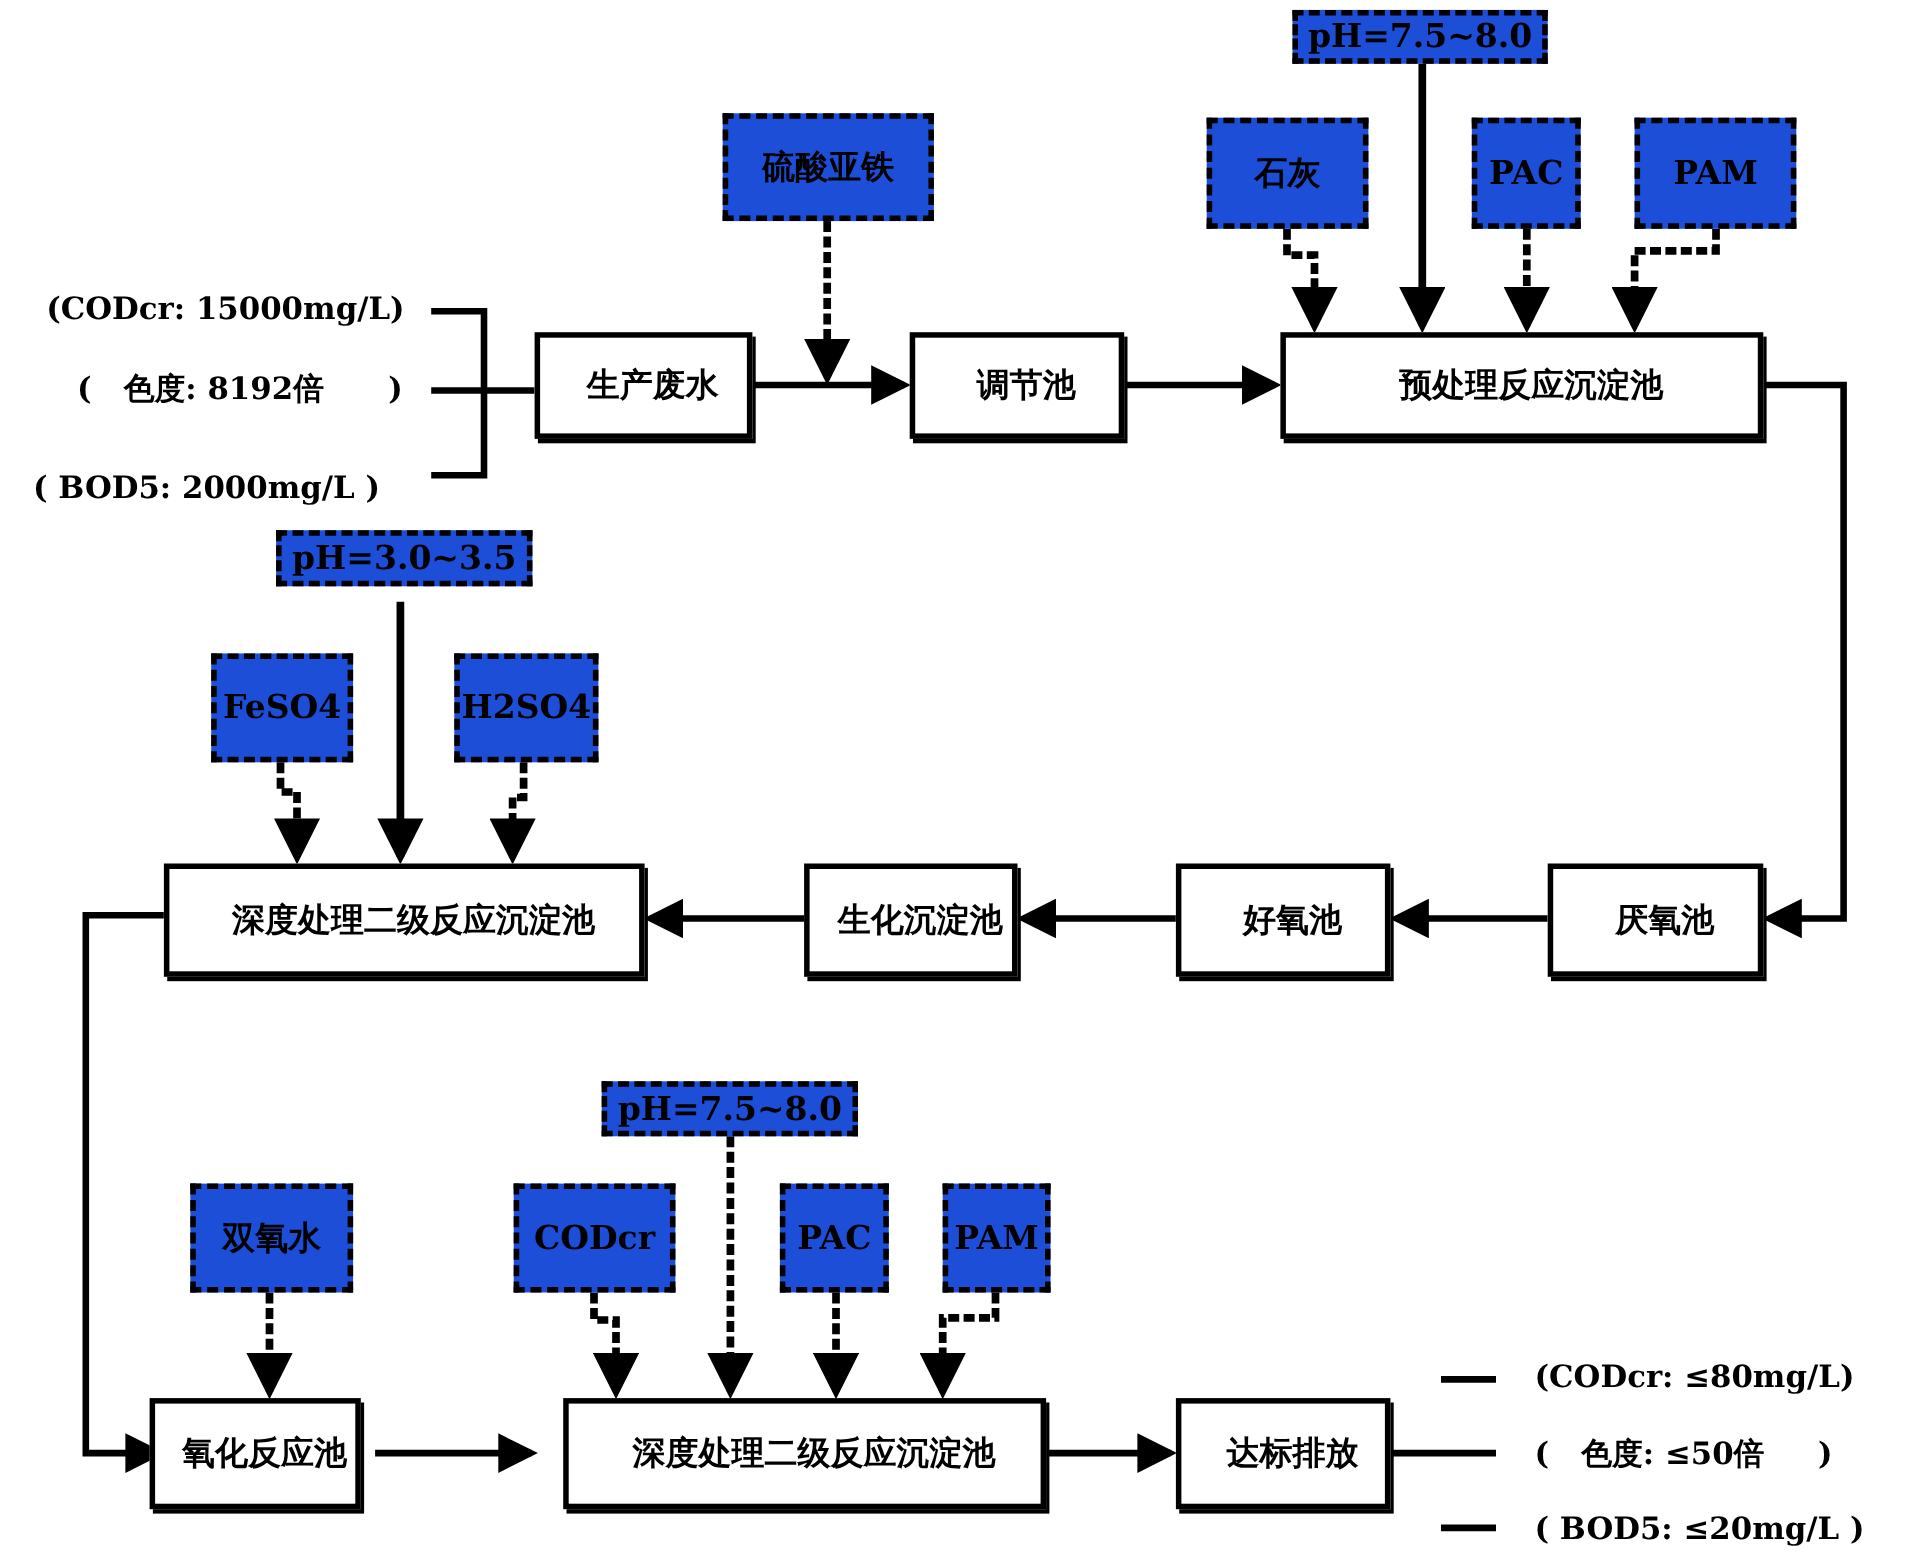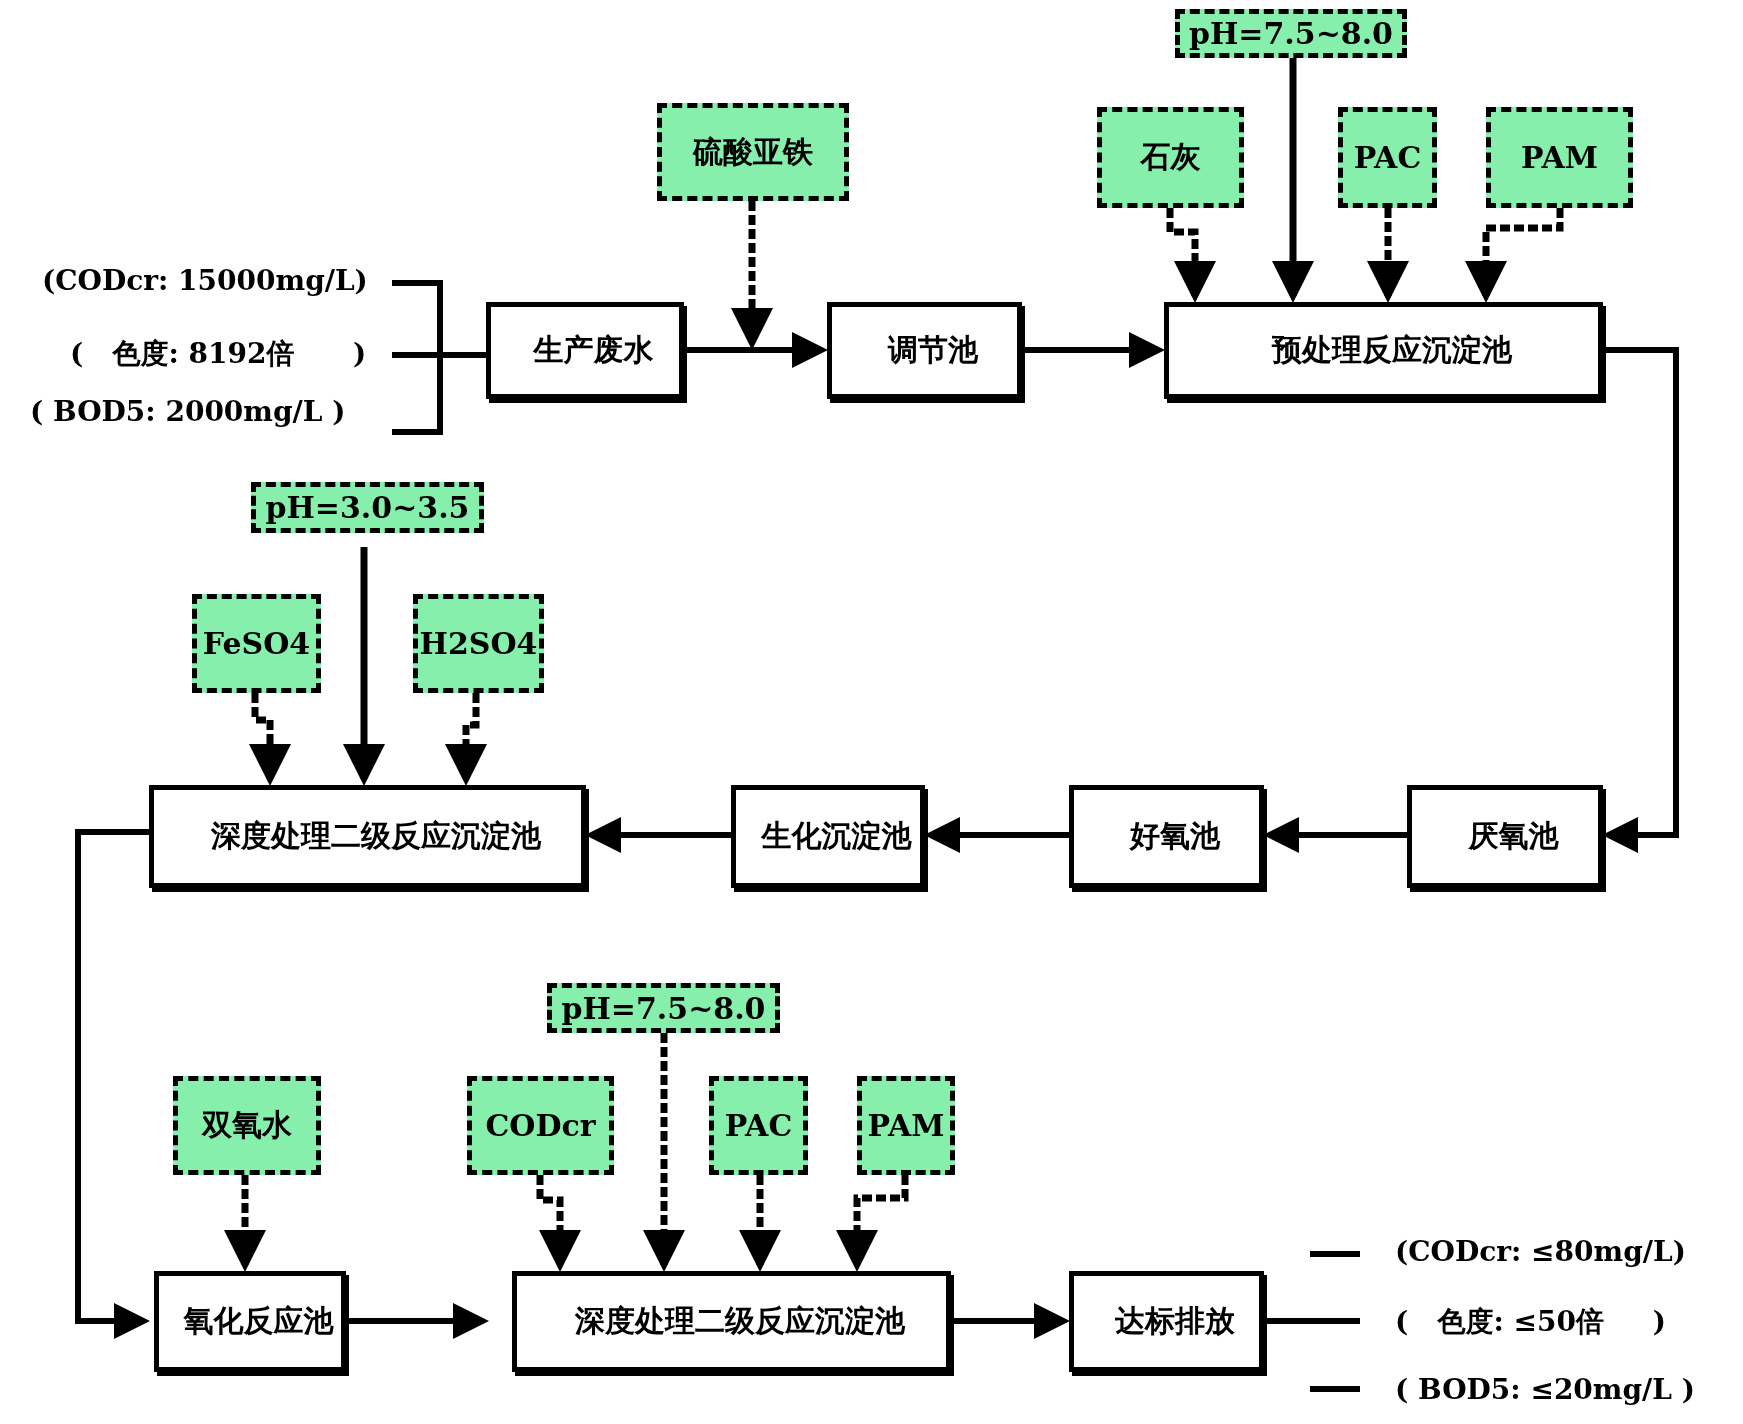--- a/index.html
+++ b/index.html
@@ -1,19 +1,19 @@
 <!DOCTYPE html>
 <html><head>
 <meta charset="utf-8">
 <style>
   html,body{margin:0;padding:0;background:#fff;}
   body{width:1743px;height:1424px;position:relative;overflow:hidden;font-family:"DejaVu Sans","Liberation Sans",sans-serif;color:#000;}
   svg#lines{position:absolute;left:0;top:0;width:1743px;height:1424px;}
   .box{position:absolute;box-sizing:border-box;border:5px solid #000;display:flex;align-items:center;justify-content:center;font-weight:bold;font-size:30px;background:#fff;white-space:nowrap;box-shadow:3px 4px 0 #000;padding-left:17px;}
-  .dbox{position:absolute;box-sizing:border-box;border:5px dashed #000;display:flex;align-items:center;justify-content:center;font-weight:bold;font-size:30px;background:#86efac;white-space:nowrap;}
+  .dbox{position:absolute;box-sizing:border-box;border:5px dashed #000;display:flex;align-items:center;justify-content:center;font-weight:bold;font-size:30px;background:#1d4ed8;white-space:nowrap;}
   .dbox.serif,.box.serif{font-family:"DejaVu Serif","Liberation Serif",serif;}
   .lbl{position:absolute;font-weight:bold;font-size:28px;font-family:"DejaVu Serif","Liberation Serif",serif;white-space:pre;line-height:1;}
 </style>
 </head>
 <body>
 
 <svg id="lines" viewBox="0 0 1743 1424">
   <defs>
     <marker id="arr" markerWidth="6" markerHeight="6" refX="5" refY="3" orient="auto" markerUnits="strokeWidth">
       <path d="M0,0 L6,3 L0,6 Z" fill="#000"></path>
@@ -59,21 +59,21 @@
     <path d="M905,1175 L905,1198 L857,1198 L857,1265" marker-end="url(#arr)"></path>
   </g>
   <g stroke="#000" fill="none" stroke-width="7">
     <line x1="1293" y1="58" x2="1293" y2="296" marker-end="url(#arr)"></line>
     <line x1="364" y1="547" x2="364" y2="779" marker-end="url(#arr)"></line>
   </g>
 </svg>
 
 <div class="lbl" style="left:42px;top:267px;">(CODcr: 15000mg/L)</div>
 <div class="lbl" style="left:30px;top:340px;margin-left:40px;">(   色度: 8192倍      )</div>
-<div class="lbl" style="left:30px;top:398px;">( BOD5: 2000mg/L )</div>
+<div class="lbl" style="left:30px;top:430px;">( BOD5: 2000mg/L )</div>
 
 <div class="box" style="left:486px;top:302px;width:198px;height:97px;">生产废水</div>
 <div class="box" style="left:827px;top:302px;width:195px;height:97px;">调节池</div>
 <div class="box" style="left:1164px;top:302px;width:439px;height:97px;">预处理反应沉淀池</div>
 
 <div class="dbox" style="left:657px;top:103px;width:192px;height:98px;">硫酸亚铁</div>
 <div class="dbox serif" style="left:1175px;top:9px;width:232px;height:49px;">pH=7.5~8.0</div>
 <div class="dbox" style="left:1097px;top:107px;width:147px;height:101px;">石灰</div>
 <div class="dbox serif" style="left:1338px;top:107px;width:99px;height:101px;">PAC</div>
 <div class="dbox serif" style="left:1486px;top:107px;width:147px;height:101px;">PAM</div>
@@ -86,19 +86,19 @@
 <div class="box" style="left:731px;top:785px;width:194px;height:103px;">生化沉淀池</div>
 <div class="box" style="left:1069px;top:785px;width:195px;height:103px;">好氧池</div>
 <div class="box" style="left:1407px;top:785px;width:196px;height:103px;">厌氧池</div>
 
 <div class="dbox serif" style="left:547px;top:983px;width:233px;height:50px;">pH=7.5~8.0</div>
 <div class="dbox" style="left:173px;top:1076px;width:148px;height:99px;">双氧水</div>
 <div class="dbox serif" style="left:467px;top:1076px;width:147px;height:99px;">CODcr</div>
 <div class="dbox serif" style="left:709px;top:1076px;width:99px;height:99px;">PAC</div>
 <div class="dbox serif" style="left:857px;top:1076px;width:98px;height:99px;">PAM</div>
 
-<div class="box" style="left:154px;top:1271px;width:192px;height:101px;">氧化反应池</div>
+<div class="box" style="left:136px;top:1271px;width:192px;height:101px;">氧化反应池</div>
 <div class="box" style="left:512px;top:1271px;width:439px;height:101px;">深度处理二级反应沉淀池</div>
 <div class="box" style="left:1069px;top:1271px;width:195px;height:101px;">达标排放</div>
 
 <div class="lbl" style="left:1395px;top:1238px;">(CODcr: ≤80mg/L)</div>
 <div class="lbl" style="left:1395px;top:1308px;">(   色度: ≤50倍     )</div>
 <div class="lbl" style="left:1395px;top:1376px;">( BOD5: ≤20mg/L )</div>
 
 </body></html>

